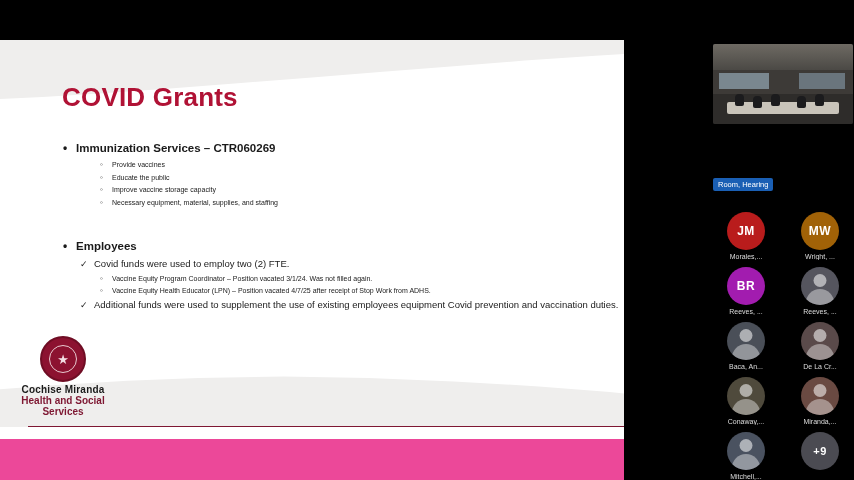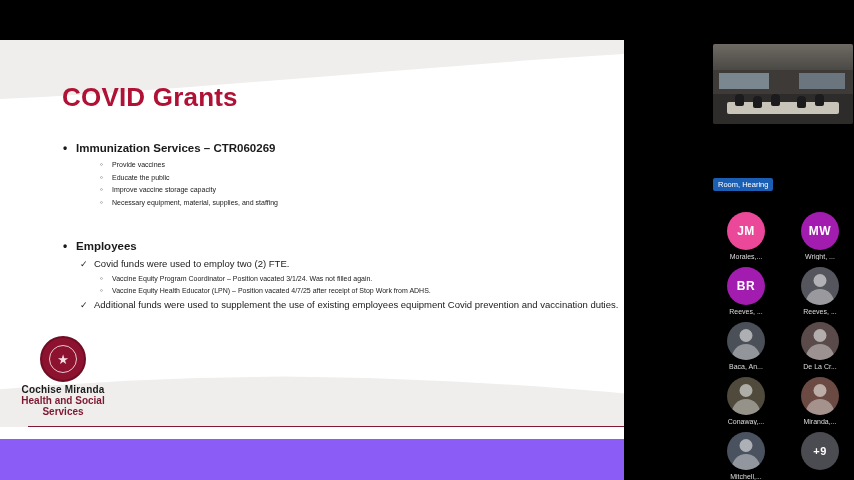--- a/index.html
+++ b/index.html
@@ -20,21 +20,21 @@
     background: #000;
   }
 
   
   .stage {
     position: absolute;
     left: 0;
     top: 0;
     width: 624px;
     height: 480px;
-    background: #8b5cf6;
+    background: #ec4899;
     overflow: hidden;
   }
   .slide {
     position: absolute;
     left: 0;
     top: 40px;
     width: 709px;
     height: 399px;
     background: #ffffff;
     overflow: hidden;
@@ -407,27 +407,27 @@
       <div class="room-person" style="left:84px;top:52px;"></div>
       <div class="room-person" style="left:102px;top:50px;"></div>
     </div>
 
     <div class="room-label">Room, Hearing</div>
 
     <div class="grid">
 
       <div class="grow">
         <div class="cell">
-          <div class="av" style="background:#ec4899;">
+          <div class="av" style="background:#b91c1c;">
             <span>JM</span>
           </div>
           <div class="cap">Morales,...</div>
         </div>
         <div class="cell">
-          <div class="av" style="background:#a21caf;">
+          <div class="av" style="background:#a16207;">
             <span>MW</span>
           </div>
           <div class="cap">Wright, ...</div>
         </div>
       </div>
 
       <div class="grow">
         <div class="cell">
           <div class="av" style="background:#a21caf;">
             <span>BR</span>

